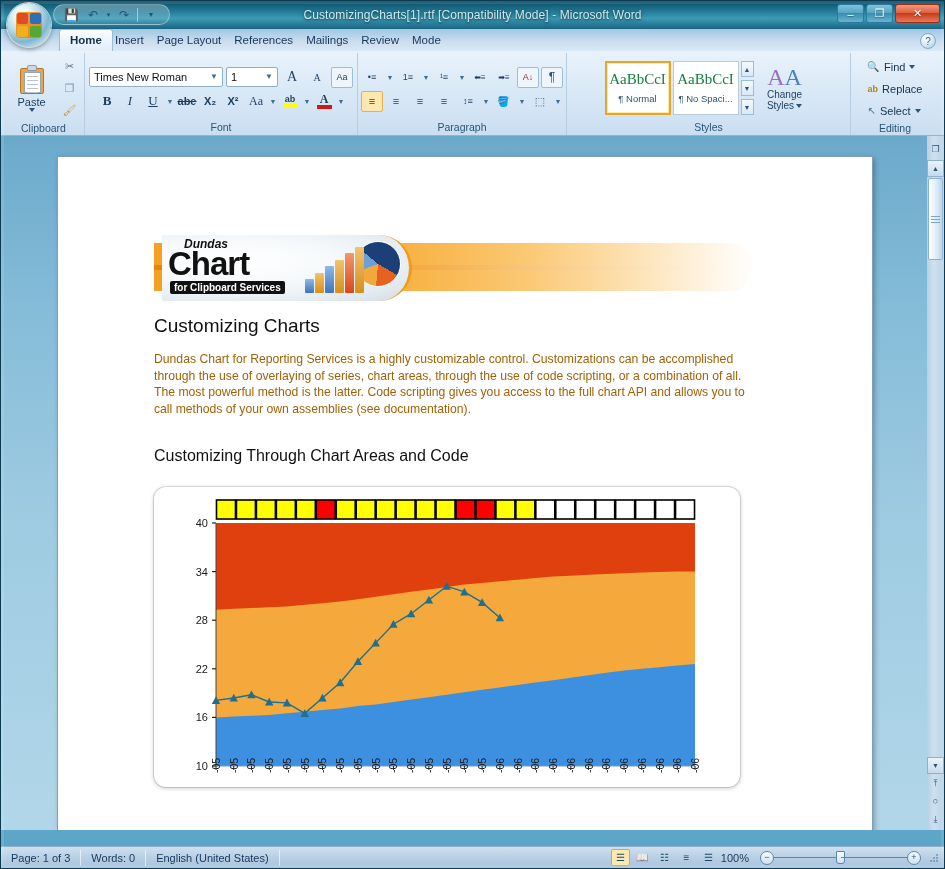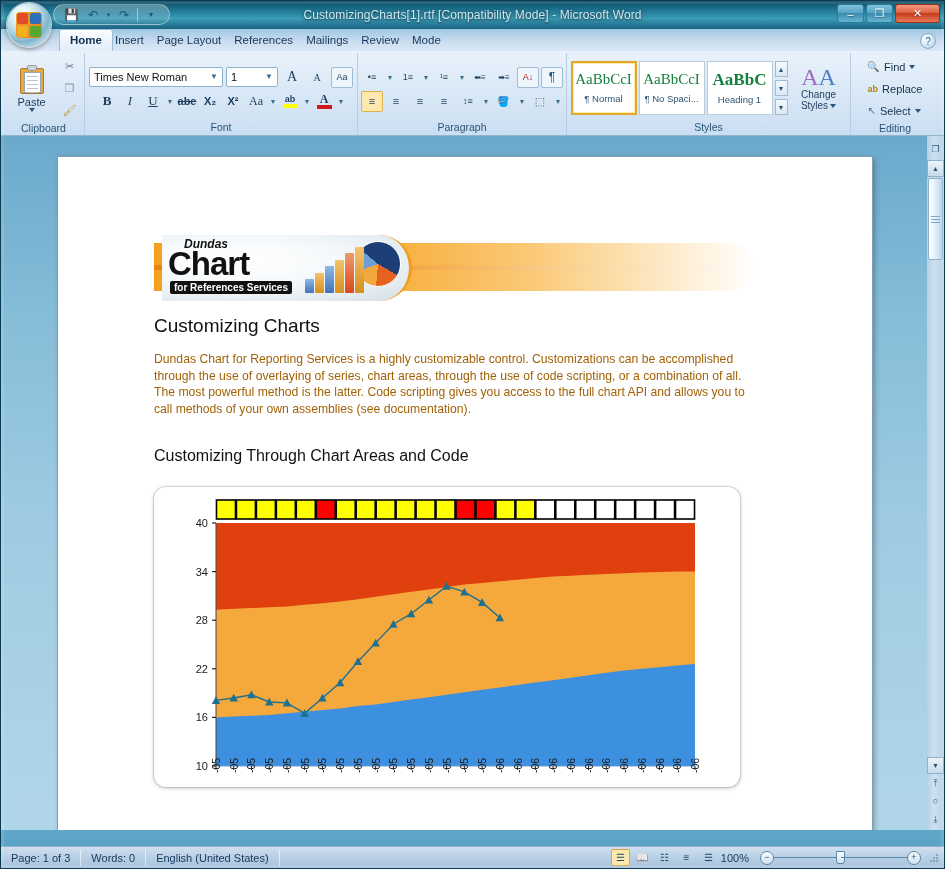--- a/index.html
+++ b/index.html
@@ -438,24 +438,20 @@
       <div class="grp" style="width:284px;">
         <div class="grp-body" style="align-items:center;">
           <div class="style-box sel">
             <div class="samp">AaBbCcI</div>
             <div class="nm">¶ Normal</div>
           </div>
           <div class="style-box">
             <div class="samp">AaBbCcI</div>
             <div class="nm">¶ No Spaci...</div>
           </div>
-          <div class="style-box">
-            <div class="samp" style="font-weight:bold;font-size:17px;">AaBbC</div>
-            <div class="nm">Heading 1</div>
-          </div>
           <div class="gal-scroll">
             <div>▲</div>
             <div>▼</div>
             <div>▼</div>
           </div>
           <div style="display:flex;flex-direction:column;align-items:center;width:56px;">
             <div style="font-family:'Liberation Serif',serif;font-size:24px;line-height:24px;color:#9b6fc0;">A<span style="color:#4d7fc4;">A</span></div>
             <div style="font-size:10px;color:#1c3c5c;">Change</div>
             <div style="display:flex;align-items:center;gap:2px;">
               <span style="font-size:10px;color:#1c3c5c;">Styles</span>
@@ -502,21 +498,21 @@
               <div class="pie"></div>
               <div class="bar" style="left:0px;  width:9px; height:14px; background:linear-gradient(180deg,#8fb9e6,#3f72b8);"></div>
               <div class="bar" style="left:10px; width:9px; height:20px; background:linear-gradient(180deg,#f3c26b,#d68f1d);"></div>
               <div class="bar" style="left:20px; width:9px; height:27px; background:linear-gradient(180deg,#8fb9e6,#3f72b8);"></div>
               <div class="bar" style="left:30px; width:9px; height:33px; background:linear-gradient(180deg,#f3c26b,#d68f1d);"></div>
               <div class="bar" style="left:40px; width:9px; height:40px; background:linear-gradient(180deg,#ee9a6e,#d8491a);"></div>
               <div class="bar" style="left:50px; width:9px; height:46px; background:linear-gradient(180deg,#f3c26b,#d68f1d);"></div>
             </div>
             <div class="word-dundas">Dundas</div>
             <div class="word-chart">Chart</div>
-            <div class="word-frs">for References Services</div>
+            <div class="word-frs">for Clipboard Services</div>
           </div>
         </div>
 
         <h1 class="doc-h1">Customizing Charts</h1>
         <p class="doc-p">Dundas Chart for Reporting Services is a highly customizable control.  Customizations can be accomplished through the use of overlaying of series, chart areas, through the use of code scripting, or a combination of all.  The most powerful method is the latter.  Code scripting gives you access to the full chart API and allows you to call methods of your own assemblies (see documentation).</p>
         <h2 class="doc-h2">Customizing Through Chart Areas and Code</h2>
 
         <div id="chart-card">
           <svg id="chart-svg" width="586" height="300" viewBox="0 0 586 300">
               <rect x="62" y="36" width="479" height="243" fill="#e0400d"></rect>

